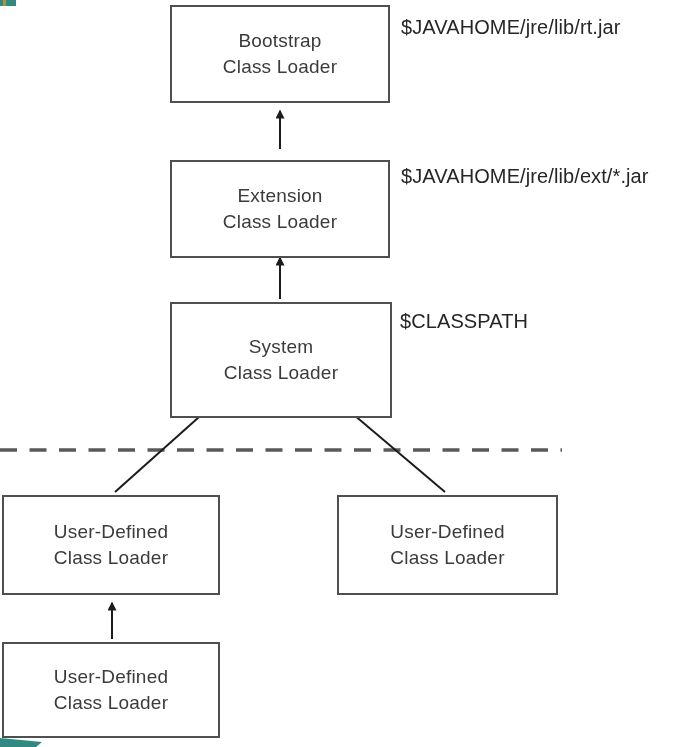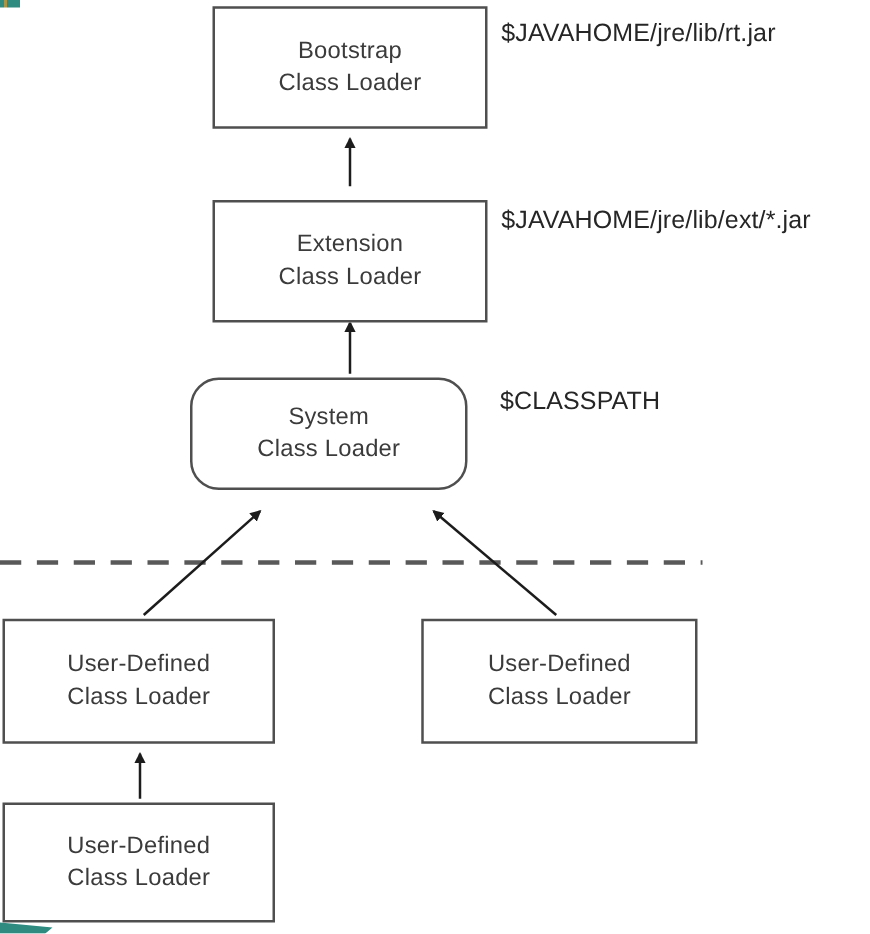--- a/index.html
+++ b/index.html
@@ -32,21 +32,21 @@
     align-items: center;
     justify-content: center;
     text-align: center;
     color: #3b3b3b;
     font-size: 19px;
     line-height: 26px;
     letter-spacing: 0.2px;
   }
   .box-bootstrap   { left: 170px; top: 5px;   width: 220px; height: 98px; }
   .box-extension   { left: 170px; top: 160px; width: 220px; height: 98px; }
-  .box-system      { left: 152px; top: 302px; width: 222px; height: 90px; border-radius: 23px; }
+  .box-system      { left: 170px; top: 302px; width: 222px; height: 116px; }
   .box-user-left   { left: 2px;   top: 495px; width: 218px; height: 100px; }
   .box-user-right  { left: 337px; top: 495px; width: 221px; height: 100px; }
   .box-user-bottom { left: 2px;   top: 642px; width: 218px; height: 96px; }
   .annotation {
     position: absolute;
     color: #262626;
     font-size: 20px;
     white-space: nowrap;
     letter-spacing: 0.1px;
   }

